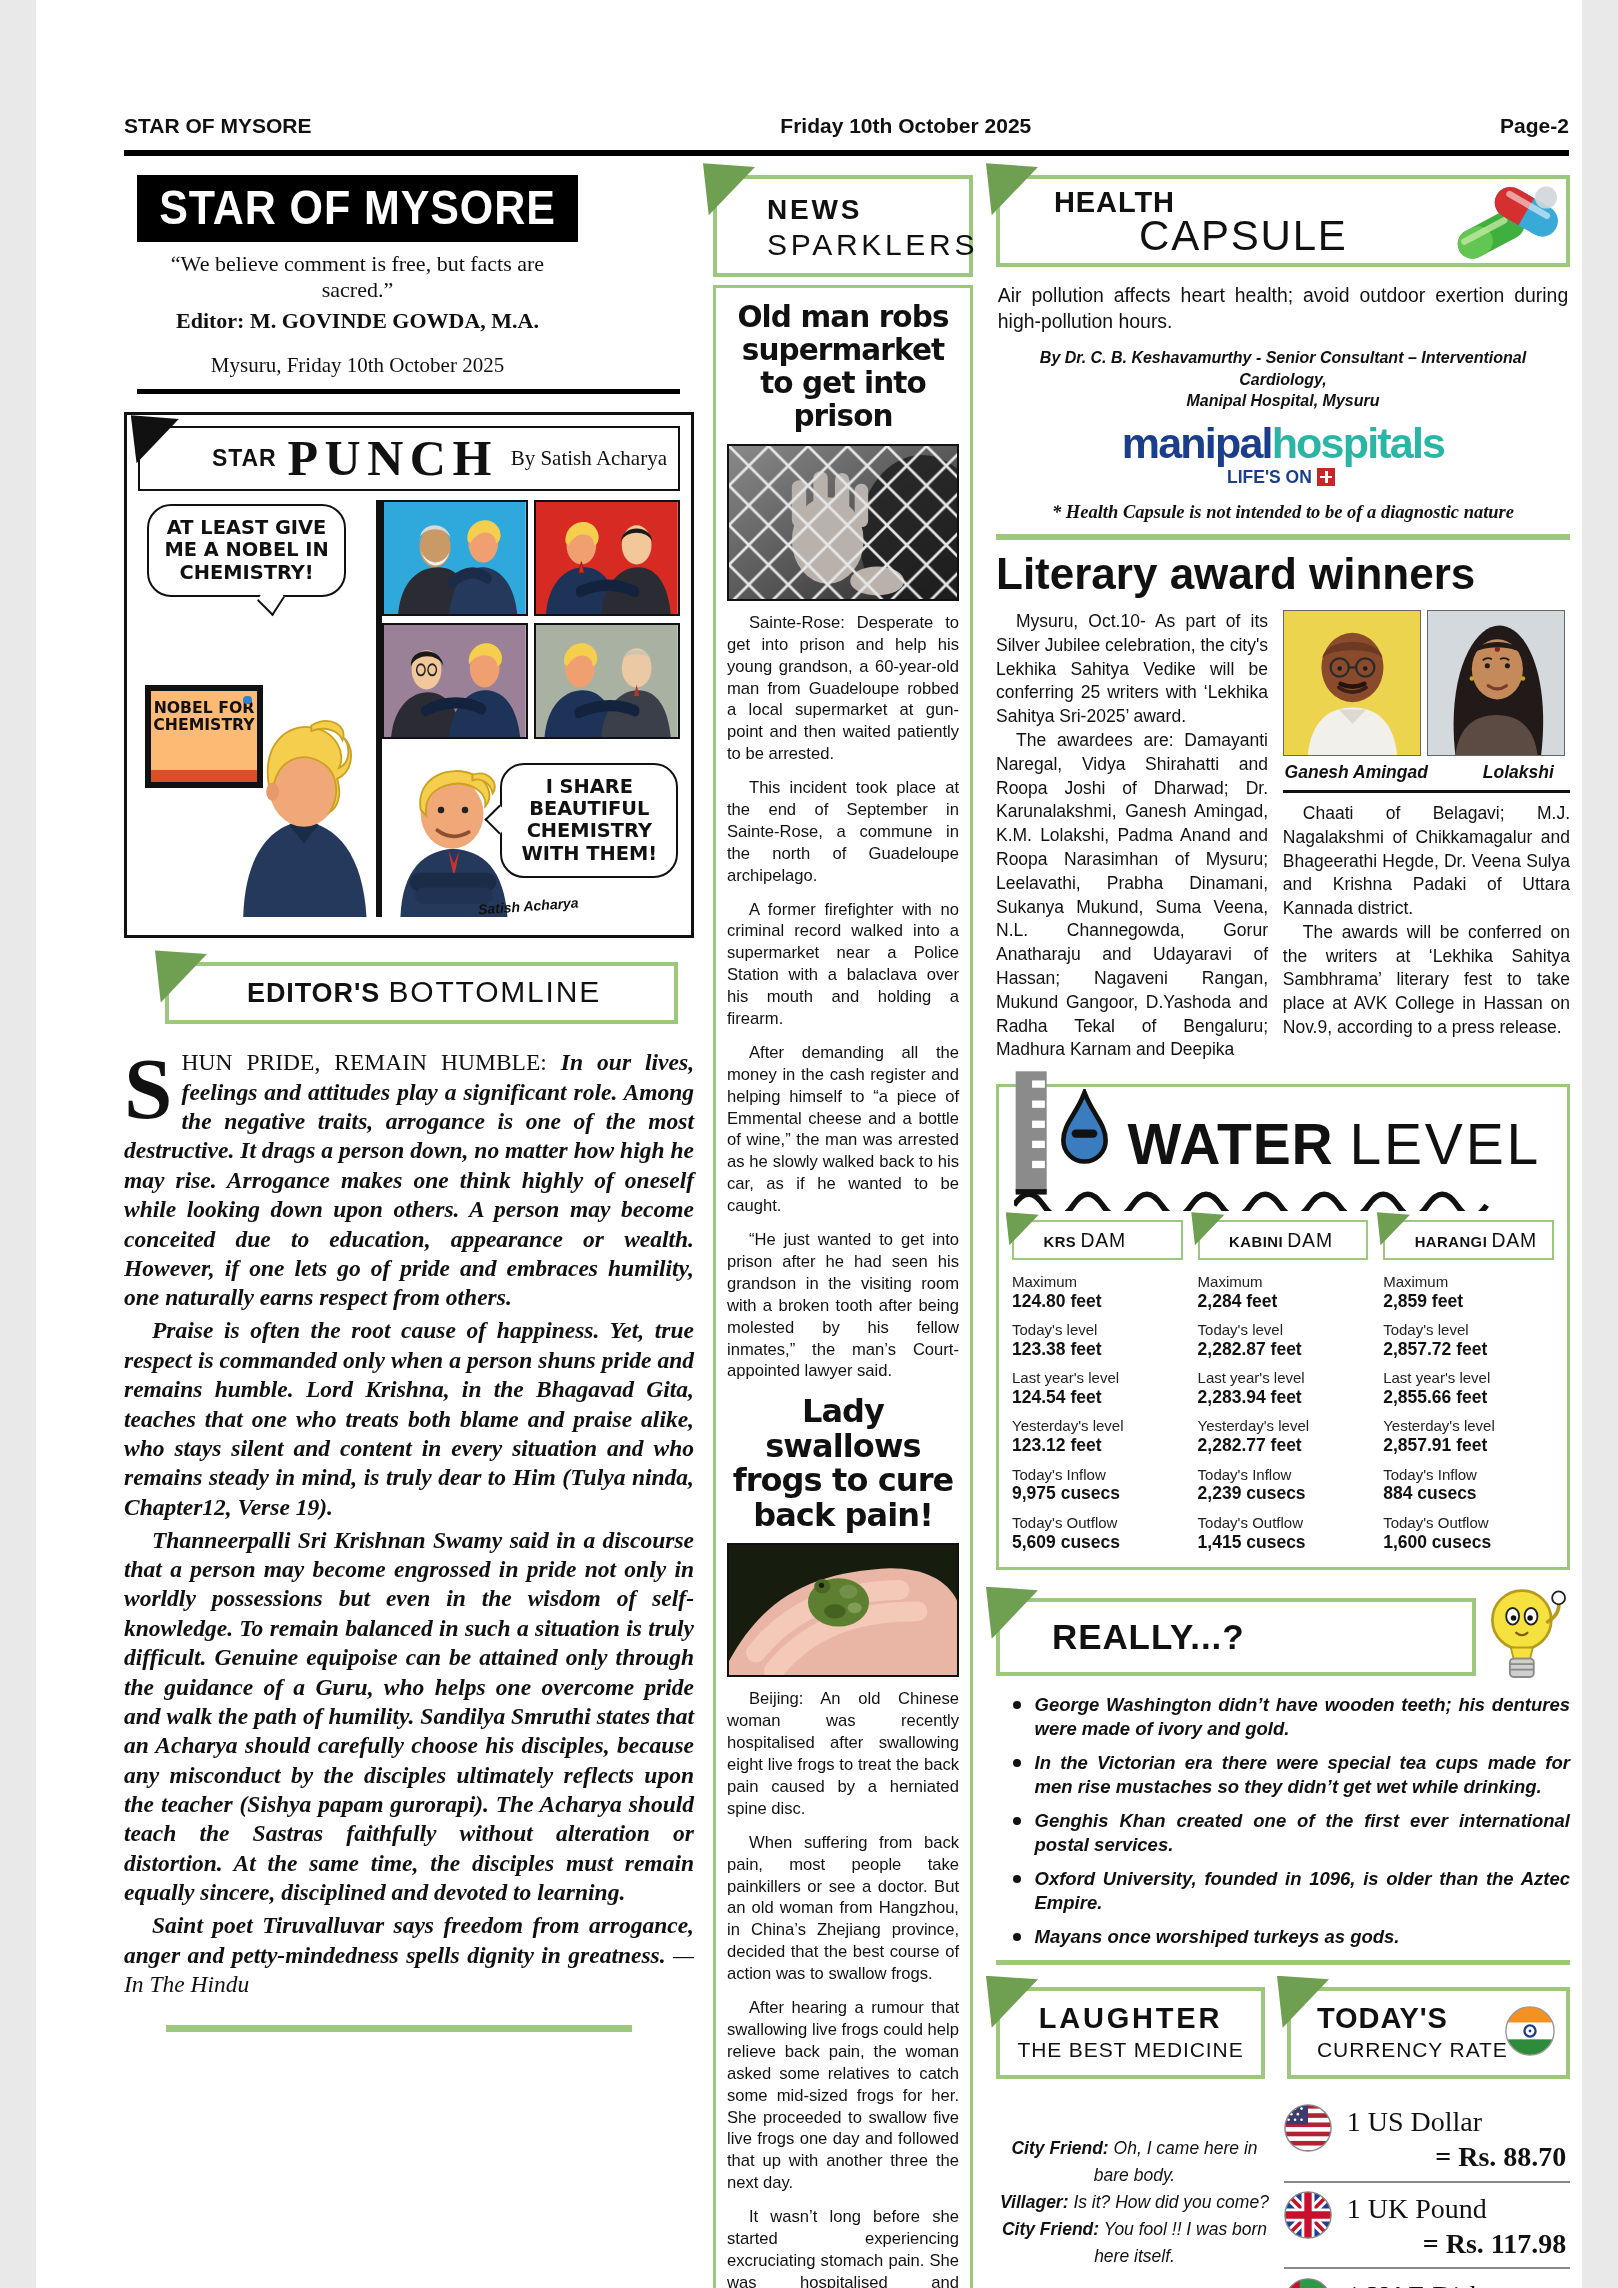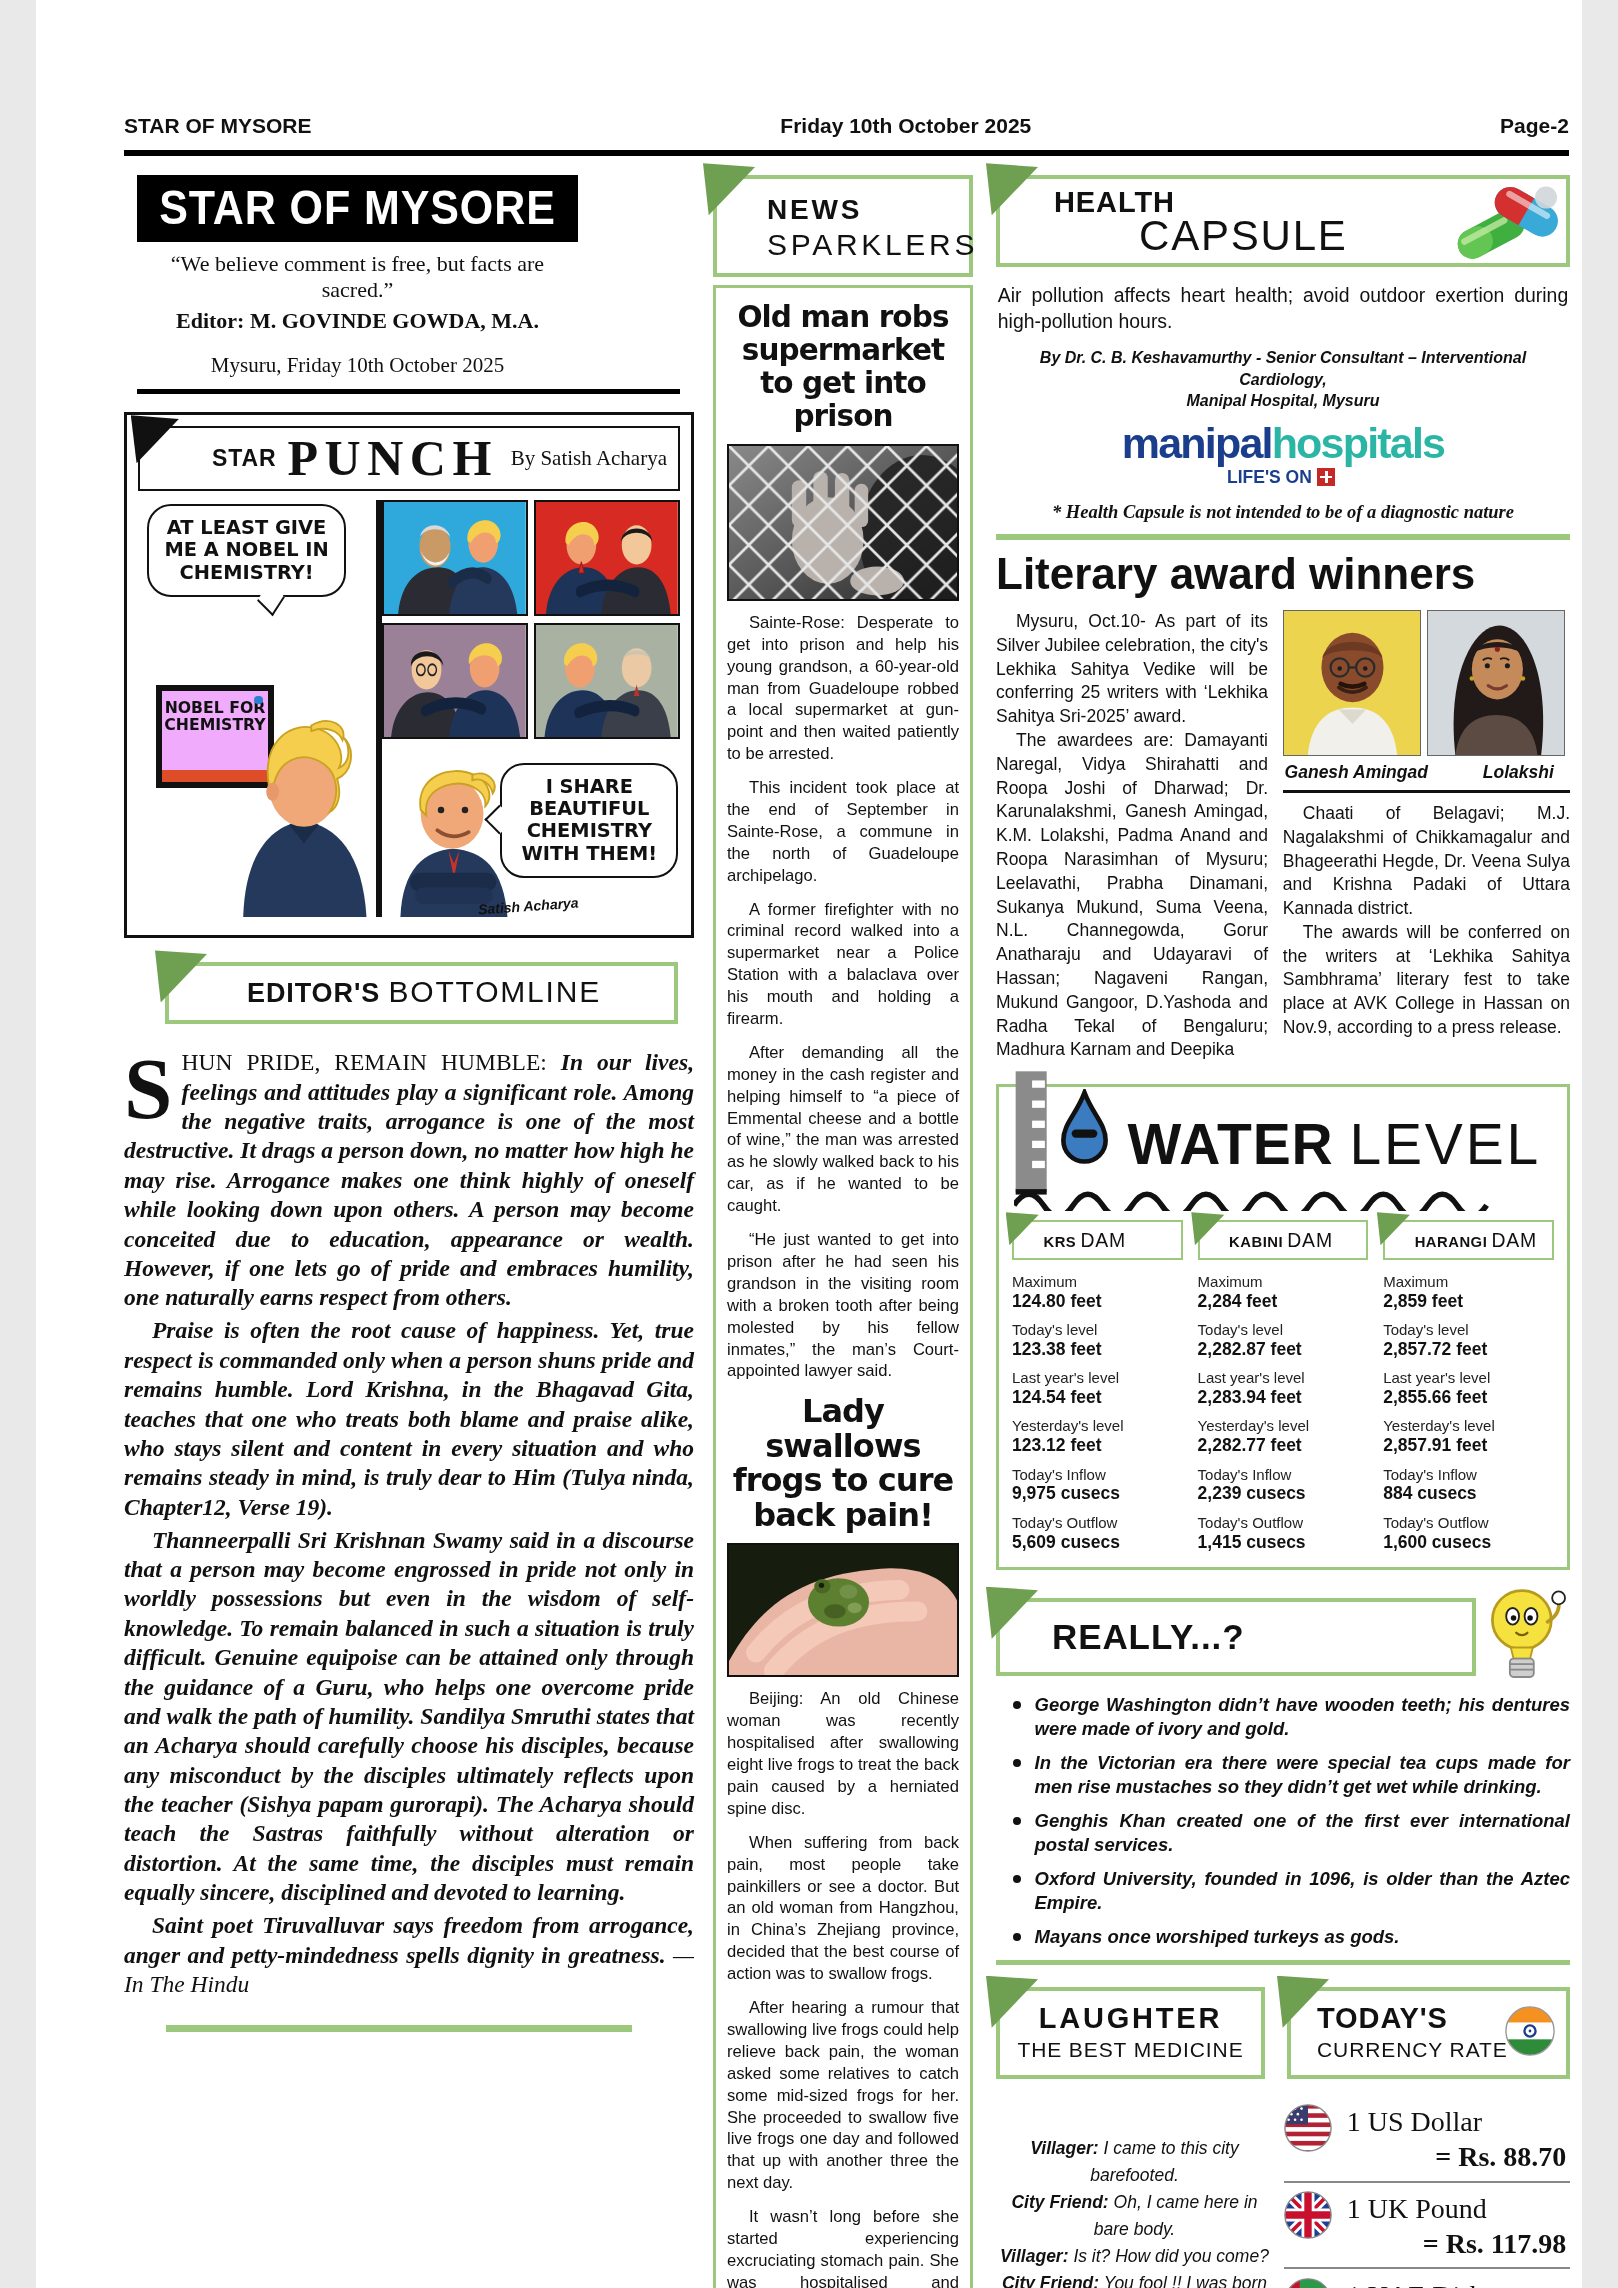--- a/index.html
+++ b/index.html
@@ -43,22 +43,22 @@
   .cartoon-byline{margin-left:auto;font-family:"Liberation Serif",serif;font-size:21px;padding-right:11px;}
   .cartoon-body{display:flex;height:417px;margin-top:9.2px;}
   .cpanel-left{flex:0 0 229px;border-right:6.5px solid #111;position:relative;padding-right:9px;}
   .bubble{border:2.8px solid #111;border-radius:24px;padding:11px 7.4px;font-weight:800;
           font-size:19.4px;text-align:center;line-height:1.15;background:#fff;
           font-family:"DejaVu Sans",sans-serif;}
   .bubble1{width:180px;margin:3.7px 0 0 9.2px;position:relative;}
   .bubble1::after{content:"";position:absolute;left:111px;bottom:-14.8px;width:20px;height:20px;
           background:#fff;border-right:2.8px solid #111;border-bottom:2.8px solid #111;
           transform:rotate(45deg) skew(12deg);}
-  .tv{position:absolute;left:18px;top:185px;width:118px;height:103px;border:6.5px solid #111;
-      background:#f0abfc;box-sizing:border-box;text-align:center;}
+  .tv{position:absolute;left:7px;top:185px;width:118px;height:103px;border:6.5px solid #111;
+      background:#fdba74;box-sizing:border-box;text-align:center;}
   .tv-sign{font-weight:800;font-size:15.7px;line-height:1.1;padding-top:7.4px;
            font-family:"DejaVu Sans",sans-serif;}
   .tv-dot{position:absolute;right:5.5px;top:4.6px;width:8.3px;height:8.3px;border-radius:50%;background:#2d7fd0;}
   .tv-strip{position:absolute;left:0;right:0;bottom:0;height:12px;background:#dd4d28;}
   .trump-back{position:absolute;right:3.7px;bottom:0;}
   .cpanel-right{flex:1;display:flex;flex-direction:column;padding-left:0;}
   .mini-grid{display:grid;grid-template-columns:1fr 1fr;gap:6.5px;}
   .mini{height:116px;border:2.8px solid #111;box-sizing:border-box;}
   .mini svg{display:block;width:100%;height:100%;}
   .cartoon-bottom{position:relative;flex:1;}
@@ -606,24 +606,20 @@
             <circle cx="27" cy="27" r="1.5" fill="#1b3e8c"></circle>
           </g>
           <circle cx="27" cy="27" r="26" fill="none" stroke="#999" stroke-width="1.5"></circle>
         </svg>
       </div>
     </div>
 
     <div class="bottom-flex">
       <div class="joke">
         <div class="joke-line">
-          <span class="spk">Villager:</span>
-          <span>I came to this city barefooted.</span>
-        </div>
-        <div class="joke-line">
           <span class="spk">City Friend:</span>
           <span>Oh, I came here in bare body.</span>
         </div>
         <div class="joke-line">
           <span class="spk">Villager:</span>
           <span>Is it? How did you come?</span>
         </div>
         <div class="joke-line">
           <span class="spk">City Friend:</span>
           <span>You fool !! I was born here itself.</span>

